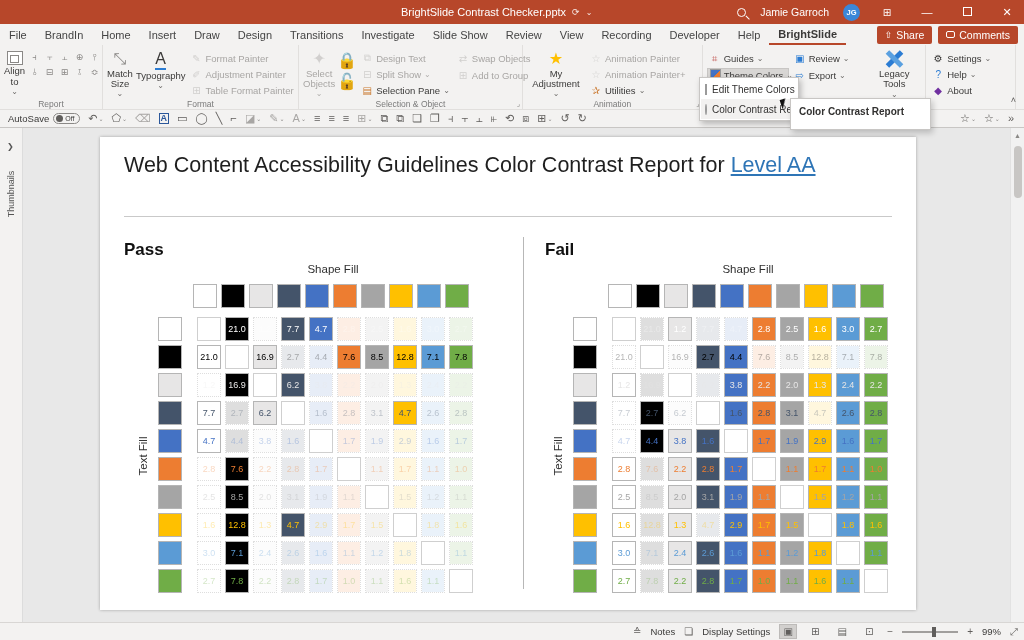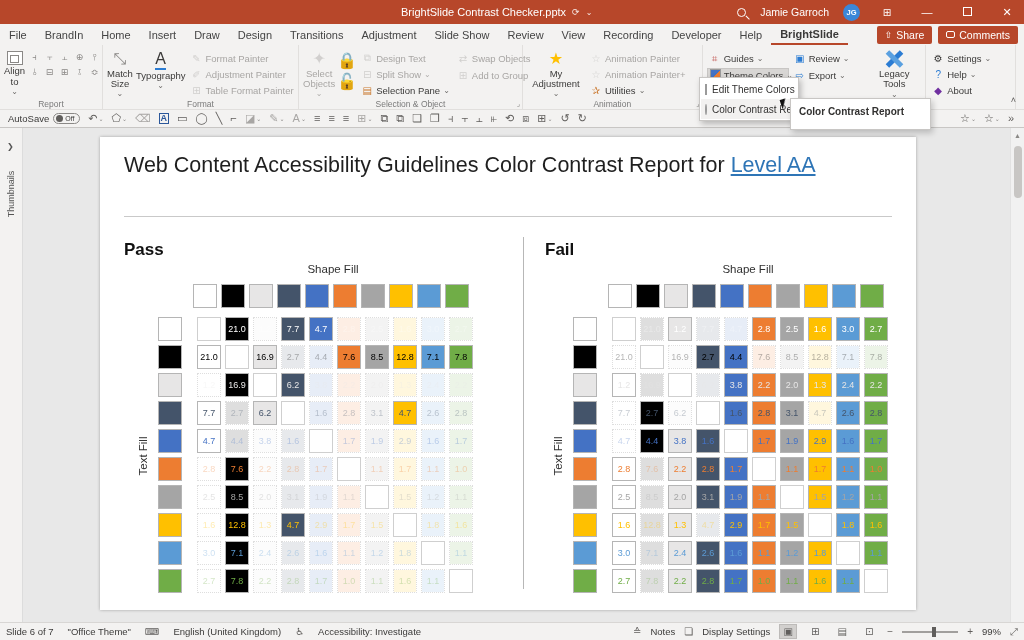--- a/index.html
+++ b/index.html
@@ -140,21 +140,21 @@
 
 <div class="tabrow">
   <div id="tabs-host" style="display:flex;">
       <div class="tab">File</div>
       <div class="tab">BrandIn</div>
       <div class="tab">Home</div>
       <div class="tab">Insert</div>
       <div class="tab">Draw</div>
       <div class="tab">Design</div>
       <div class="tab">Transitions</div>
-      <div class="tab">Adjustment</div>
+      <div class="tab">Investigate</div>
       <div class="tab">Slide Show</div>
       <div class="tab">Review</div>
       <div class="tab">View</div>
       <div class="tab">Recording</div>
       <div class="tab">Developer</div>
       <div class="tab">Help</div>
       <div class="tab active">BrightSlide</div>
     </div>
   <div class="tr-right">
     <span class="redbtn">
@@ -1104,28 +1104,20 @@
     </div>
   </div>
 
   <div class="vscroll">
     <span class="up">▲</span>
     <span class="thumb"></span>
   </div>
 </div>
 
 <div class="statusbar">
-  <div class="sb-left">
-    <span>Slide 6 of 7</span>
-    <span>"Office Theme"</span>
-    <span class="sb-ic">⌨</span>
-    <span>English (United Kingdom)</span>
-    <span class="sb-ic">♿</span>
-    <span>Accessibility: Investigate</span>
-  </div>
   <div class="sb-right">
     <span class="sb-ic">≙</span>
     <span>Notes</span>
     <span class="sb-ic">❏</span>
     <span>Display Settings</span>
     <span class="viewbtn active">▣</span>
     <span class="viewbtn">⊞</span>
     <span class="viewbtn">▤</span>
     <span class="viewbtn">⊡</span>
     <span class="sb-ic">−</span>

